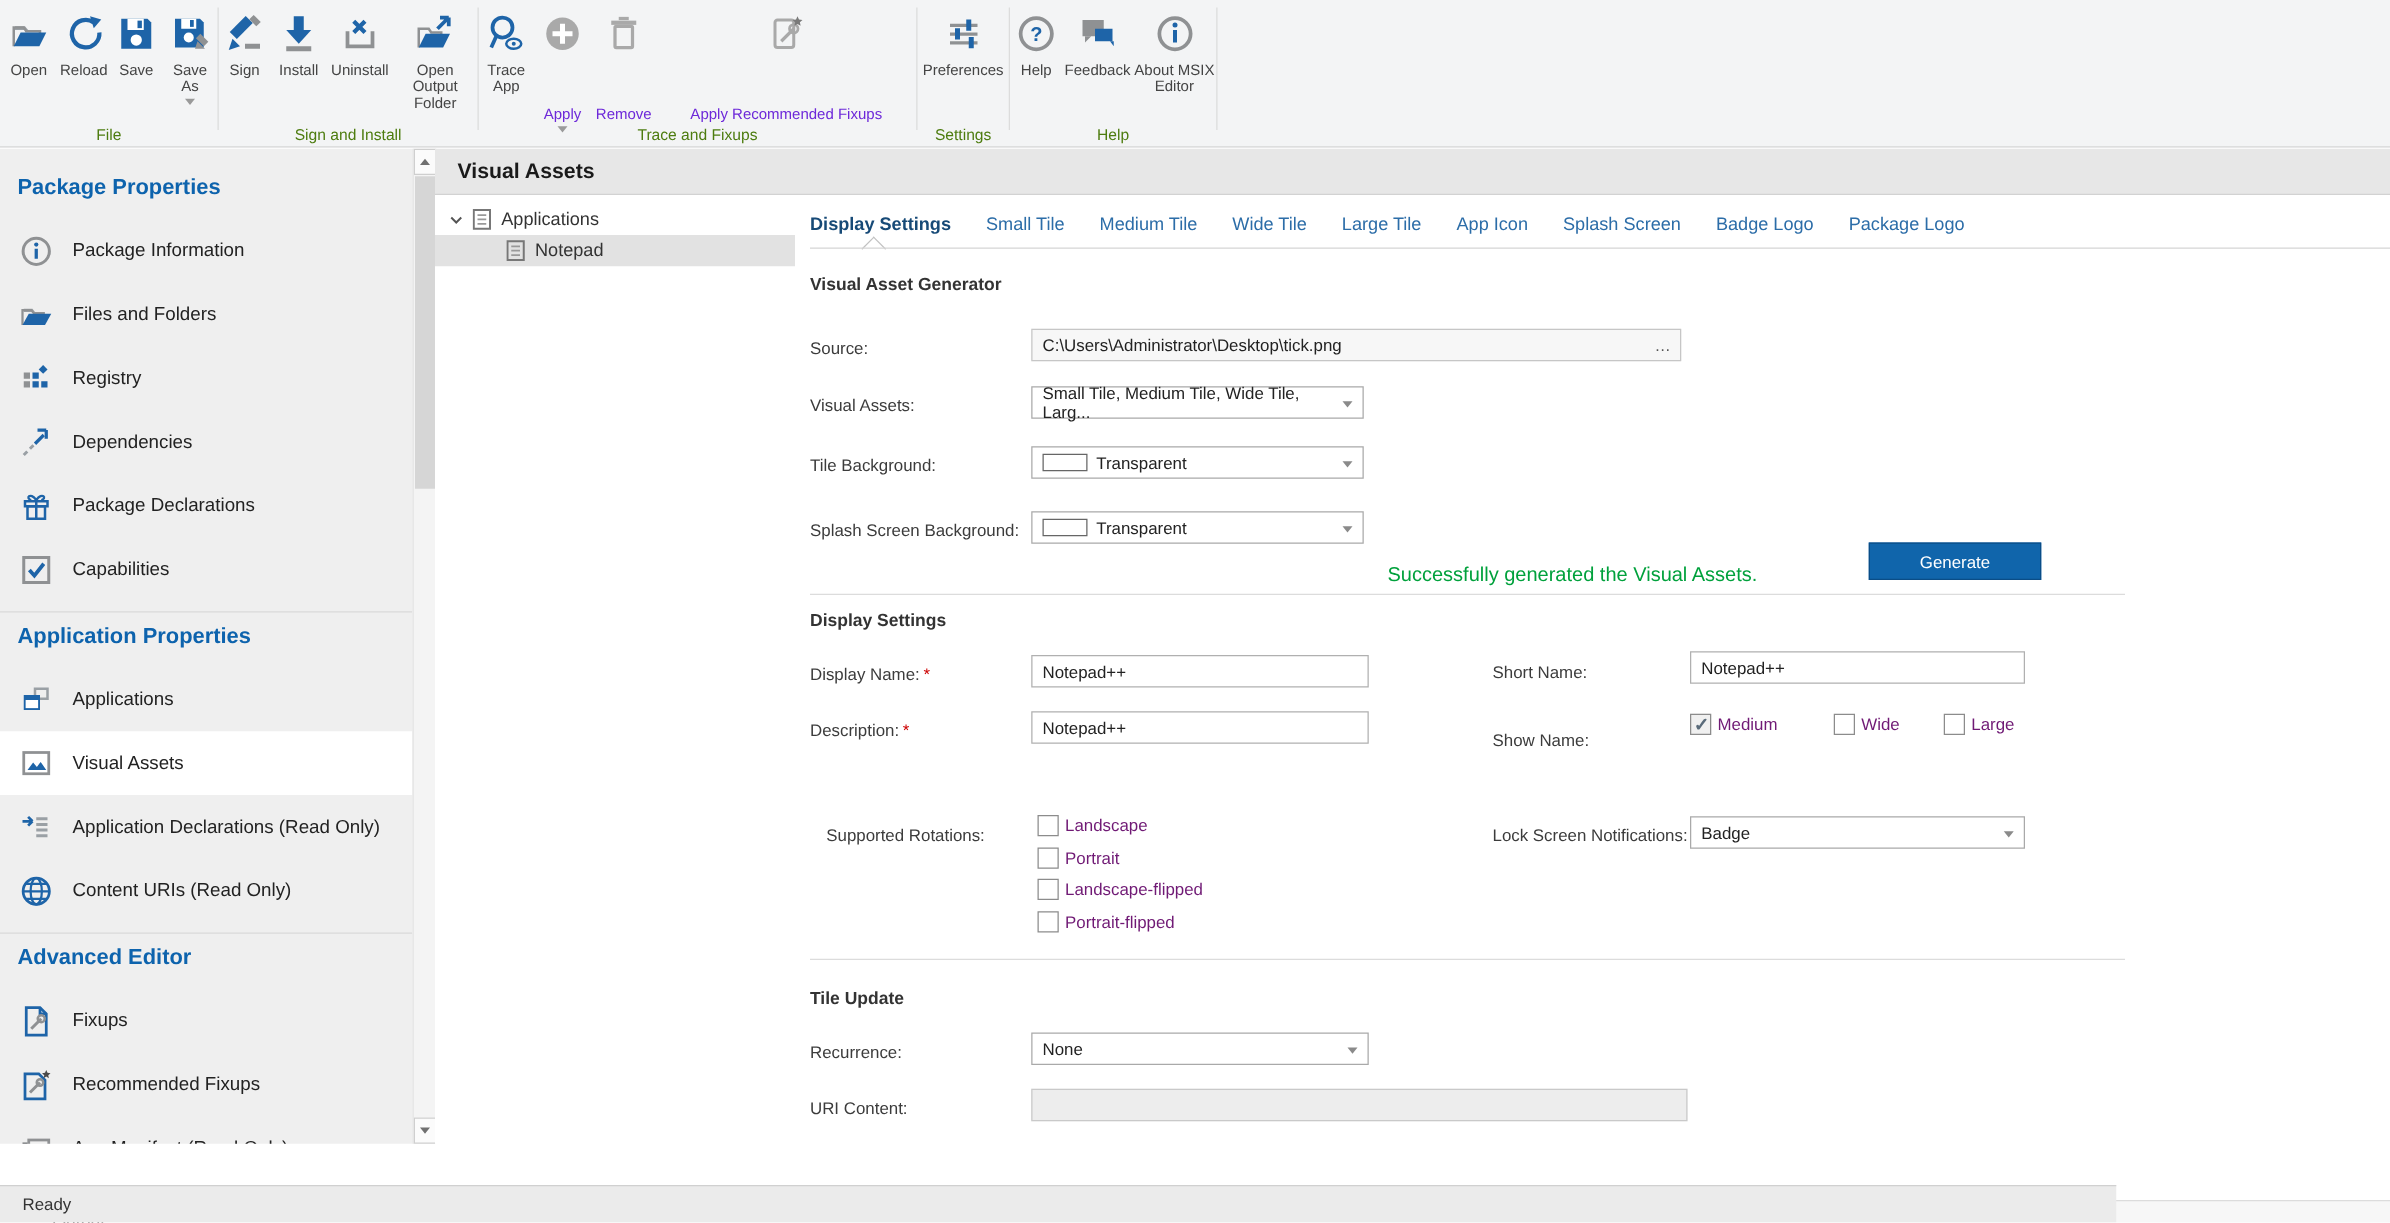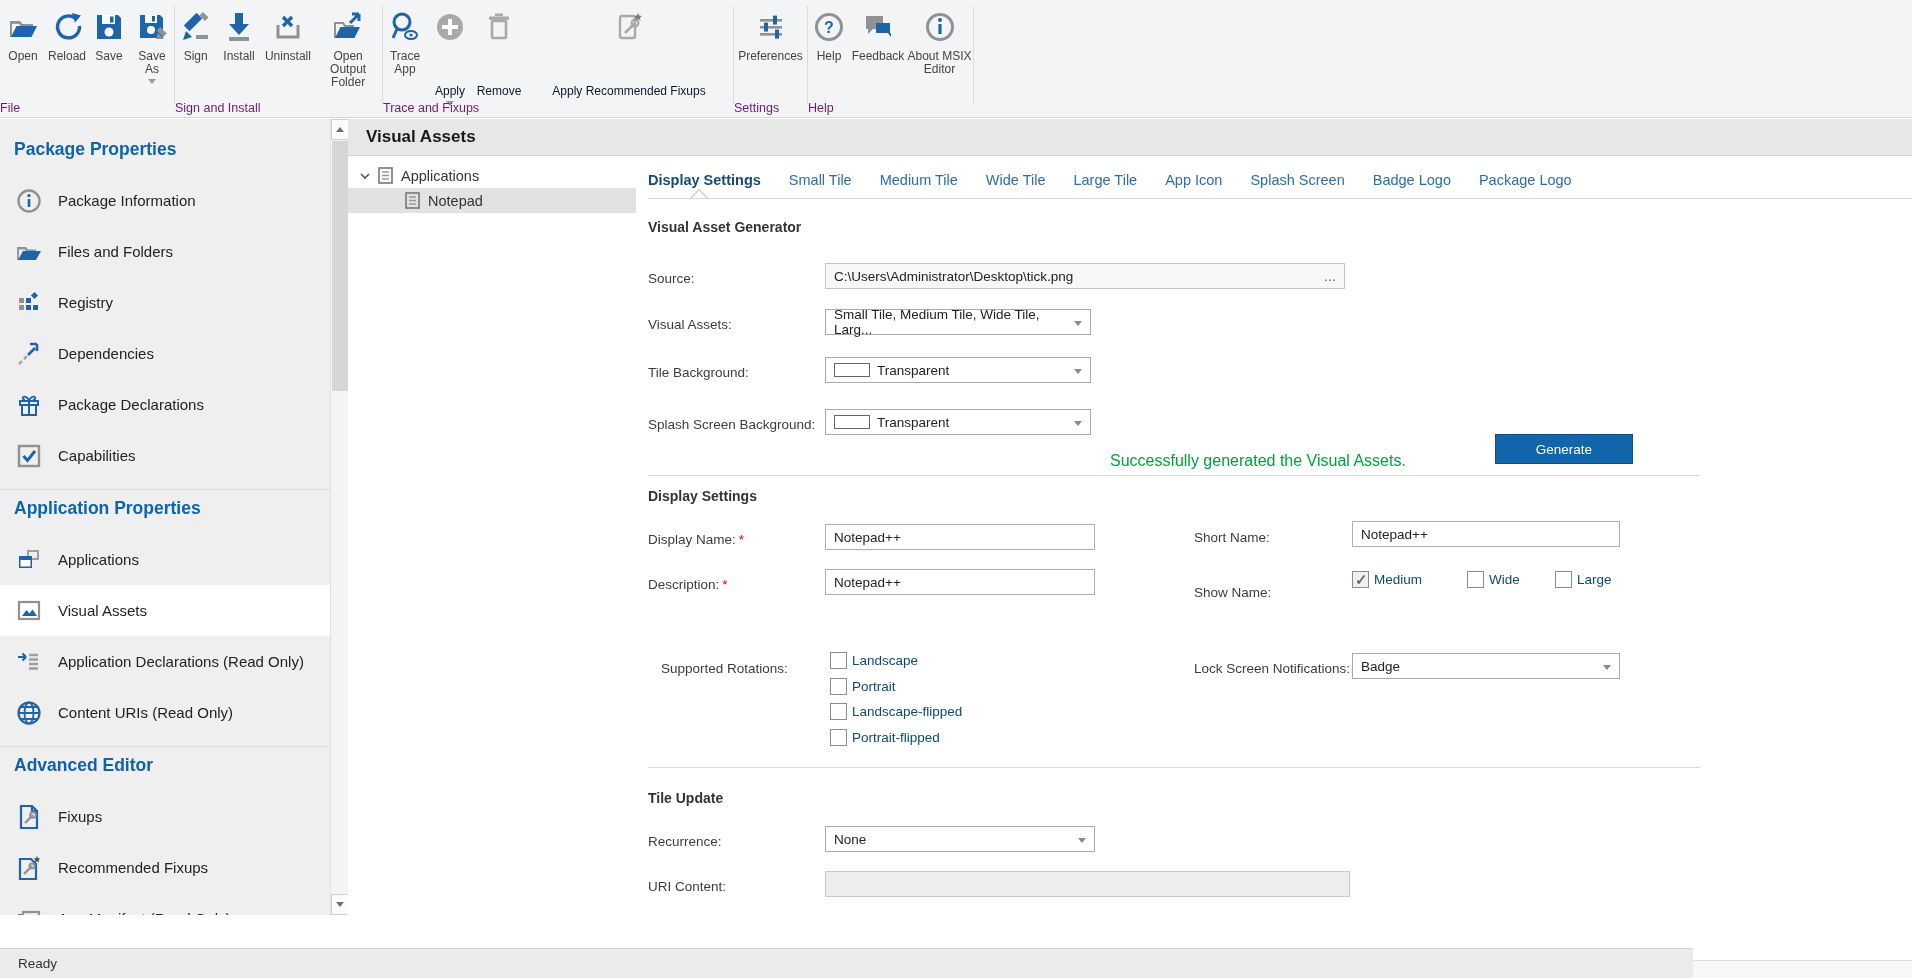--- a/index.html
+++ b/index.html
@@ -6,25 +6,25 @@
   html,body { width:1912px; height:978px; overflow:hidden; font-family:"Liberation Sans", sans-serif; background:#fff; }
   #app { position:relative; width:1912px; height:978px; background:#fff; }
 
   
   #toolbar { position:absolute; left:0; top:0; width:1912px; height:118px; background:#f3f4f5; border-bottom:1px solid #d6d6d6; }
   .tgroup { position:absolute; top:0; height:118px; }
   .gitems { display:flex; align-items:flex-start; height:96px; padding-top:6px; }
   .titem { display:flex; flex-direction:column; align-items:center; cursor:pointer; padding-top:2px; }
   .ticon { height:38px; display:flex; align-items:center; justify-content:center; }
   .tlabel { font-size:12px; color:#444; text-align:center; line-height:13px; margin-top:4px; white-space:pre-line; }
-  .titem.disabled .tlabel { color:#0f172a;margin-top:39px; }
+  .titem.disabled .tlabel { color:#6d28d9;margin-top:39px; }
   .chev { margin-top:3px; width:8px; height:8px; position:relative; }
   .chev:after { content:""; position:absolute; left:0; top:0; border-left:4px solid transparent; border-right:4px solid transparent; border-top:5px solid #9a9a9a; }
   .tsep { position:absolute; top:6px; width:1px; height:98px; background:#dcdcdc; }
-  .glabel { position:absolute; bottom:3px; left:0; width:100%; font-size:12.5px; color:#701a75; }
+  .glabel { position:absolute; bottom:3px; left:0; width:100%; text-align:center; font-size:12.5px; color:#4d7c0f; }
 
   
   #sidebar { position:absolute; left:0; top:119px; width:330px; height:796px; background:#efefef; overflow:hidden; }
   .side-heading { height:36px; line-height:36px; margin:0 0 8px 0; padding-left:14px; font-size:17.5px; font-weight:bold; color:#0d63ad; }
   .side-pad { height:12px; }
   .side-item { height:51px; display:flex; align-items:center; padding-left:16px; cursor:pointer; }
   .side-item.selected { background:#ffffff; }
   .side-icon { width:26px; height:26px; margin-right:16px; display:flex; align-items:center; justify-content:center; }
   .side-label { font-size:15px; color:#222; white-space:nowrap; }
   .side-divider { height:1px; background:#dadada; margin:8px 0 0 0; }
@@ -68,21 +68,21 @@
   .browse { position:absolute; right:4px; top:3px; width:20px; height:18px; display:flex; align-items:center; justify-content:center; font-size:13px; color:#555; cursor:pointer; }
 
   .dd { position:absolute; height:26px; background:#fff; border:1px solid #a9a9a9; display:flex; align-items:center; padding:0 24px 0 8px; font-size:13.5px; color:#222; cursor:pointer; }
   .dd:after { content:""; position:absolute; right:8px; top:11px; border-left:4px solid transparent; border-right:4px solid transparent; border-top:5px solid #8a8a8a; }
   .swatch { width:36px; height:14px; background:#fff; border:1px solid #666; margin-right:7px; flex:0 0 auto; }
 
   .cbrow { position:absolute; display:flex; align-items:center; cursor:pointer; }
   .cb { width:17px; height:17px; background:#fff; border:1px solid #8c8c8c; position:relative; flex:0 0 auto; }
   .cb.checked { background:#f0f0f0; }
   .cb.checked:after { content:"\2713"; position:absolute; left:2px; top:-1px; font-size:15px; color:#5a6b7a; font-weight:bold; }
-  .cblabel { font-size:13.5px; color:#0c4a6e; margin-left:5px; white-space:nowrap; }
+  .cblabel { font-size:13.5px; color:#701a75; margin-left:5px; white-space:nowrap; }
 
   .success { position:absolute; font-size:16px; color:#00a13c; }
   .gen-btn { position:absolute; width:138px; height:30px; background:#1065ab; border:1px solid #0a4d87; color:#fff; font-size:13.5px; display:flex; align-items:center; justify-content:center; cursor:pointer; }
   .hdiv { position:absolute; height:1px; background:#dcdcdc; }
 
   
   #output-bar { position:absolute; left:0; top:915px; width:1912px; height:33px; background:#f7f7f7; border-top:1px solid #dcdcdc; display:flex; align-items:center; padding-left:42px;margin-top:45px; }
   #output-label { font-size:14px; color:#333; }
   #status-bar { position:absolute; left:0; top:948px; width:1693px; height:30px; background:#ebebeb; border-top:1px solid #d0d0d0; display:flex; align-items:center; padding-left:18px; }
   #status-label { font-size:13.5px; color:#333; }

